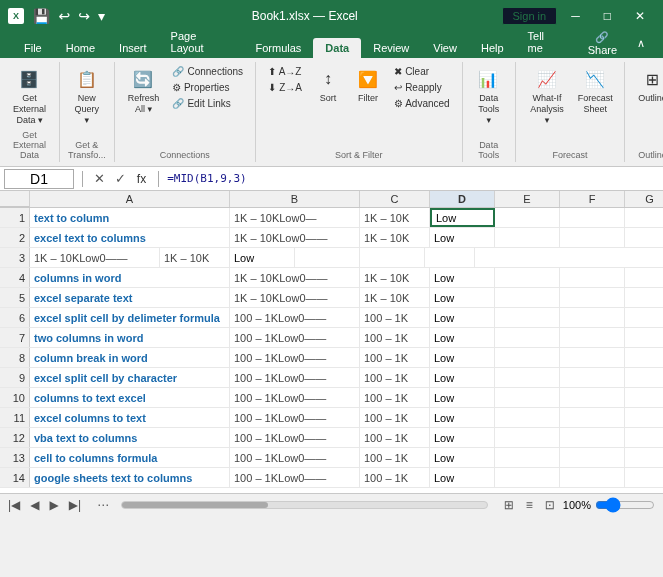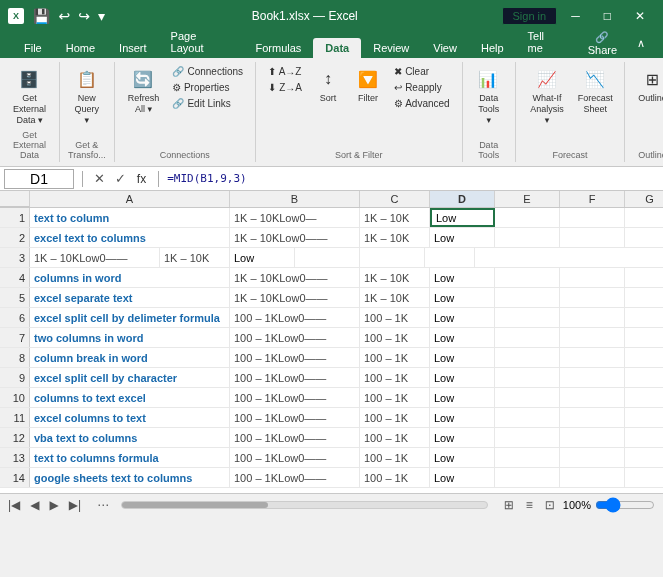--- a/index.html
+++ b/index.html
@@ -530,21 +530,21 @@
       <div class="cell cell-a">vba text to columns</div>
       <div class="cell cell-b">100 – 1KLow0——</div>
       <div class="cell cell-c">100 – 1K</div>
       <div style="width:65px;min-width:65px;padding:2px 4px;font-size:11px;display:flex;align-items:center;overflow:hidden;white-space:nowrap;border-right:1px solid #e8e8e8;">Low</div>
       <div class="cell cell-e"></div>
       <div class="cell cell-f"></div>
       <div class="cell cell-g"></div>
     </div>
       <div class="sheet-row">
       <div class="cell-num">13</div>
-      <div class="cell cell-a">text to columns formula</div>
+      <div class="cell cell-a">cell to columns formula</div>
       <div class="cell cell-b">100 – 1KLow0——</div>
       <div class="cell cell-c">100 – 1K</div>
       <div style="width:65px;min-width:65px;padding:2px 4px;font-size:11px;display:flex;align-items:center;overflow:hidden;white-space:nowrap;border-right:1px solid #e8e8e8;">Low</div>
       <div class="cell cell-e"></div>
       <div class="cell cell-f"></div>
       <div class="cell cell-g"></div>
     </div>
       <div class="sheet-row">
       <div class="cell-num">14</div>
       <div class="cell cell-a">google sheets text to columns</div>

